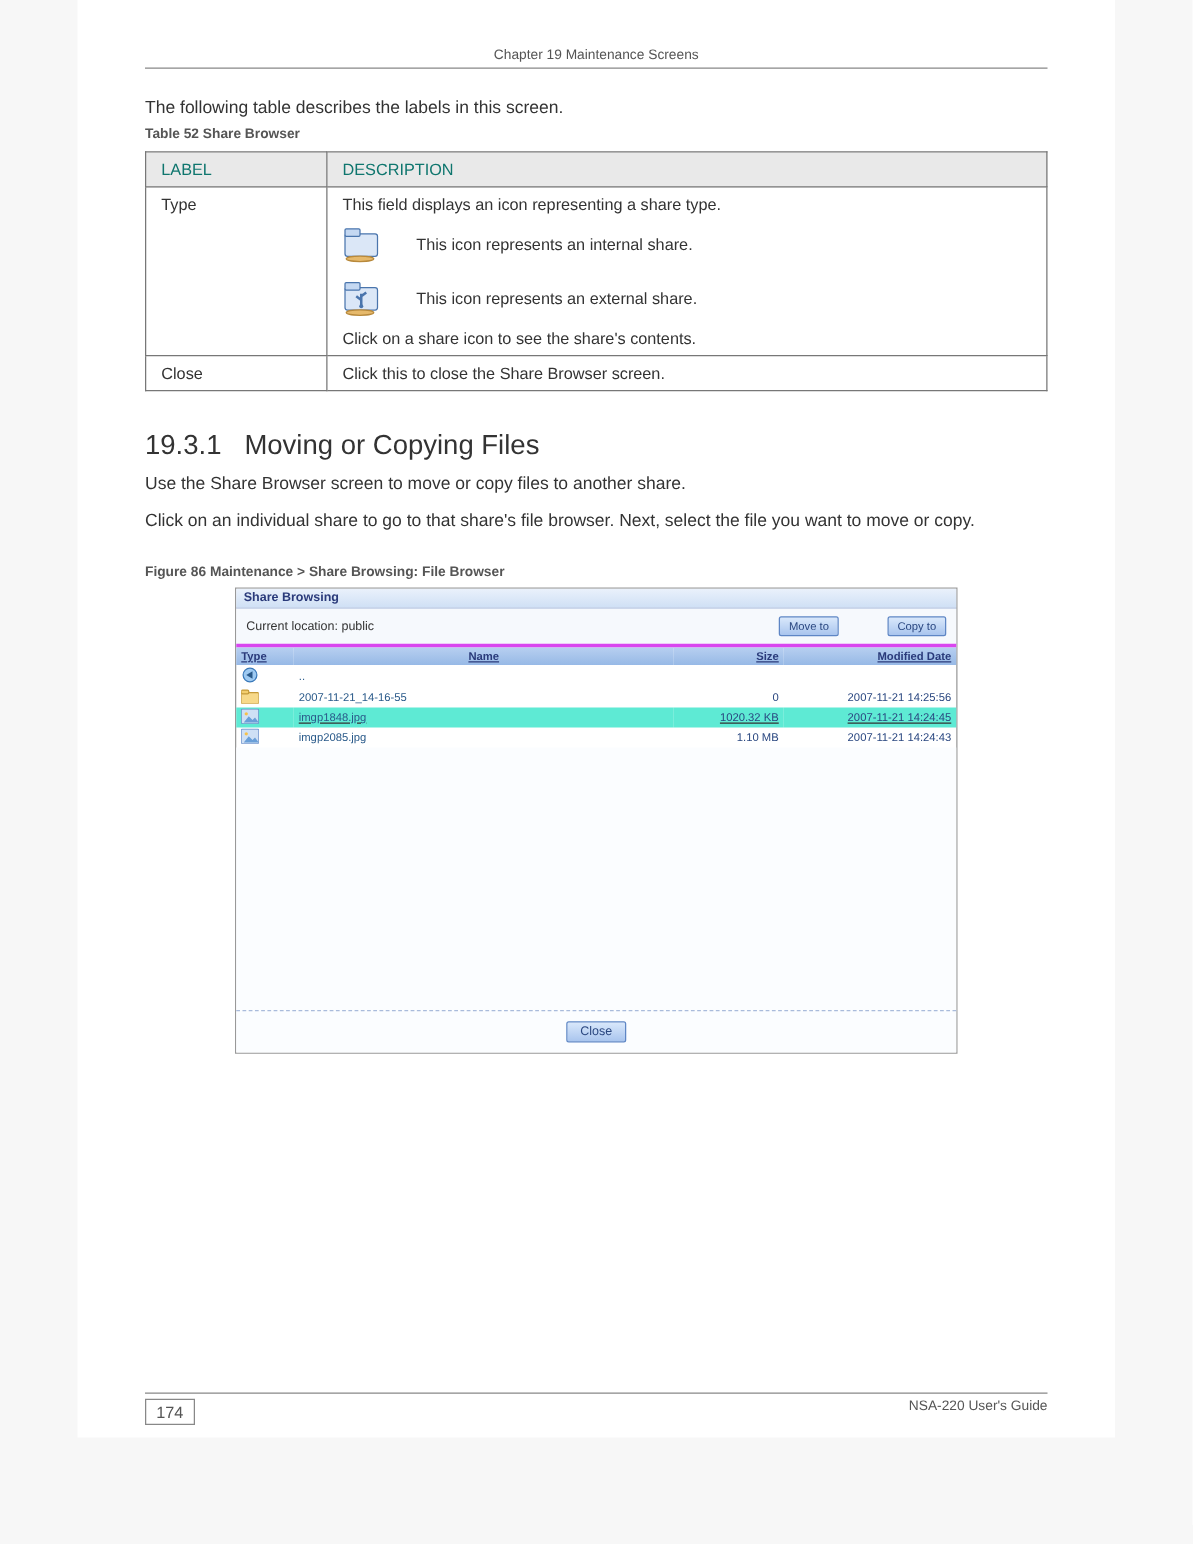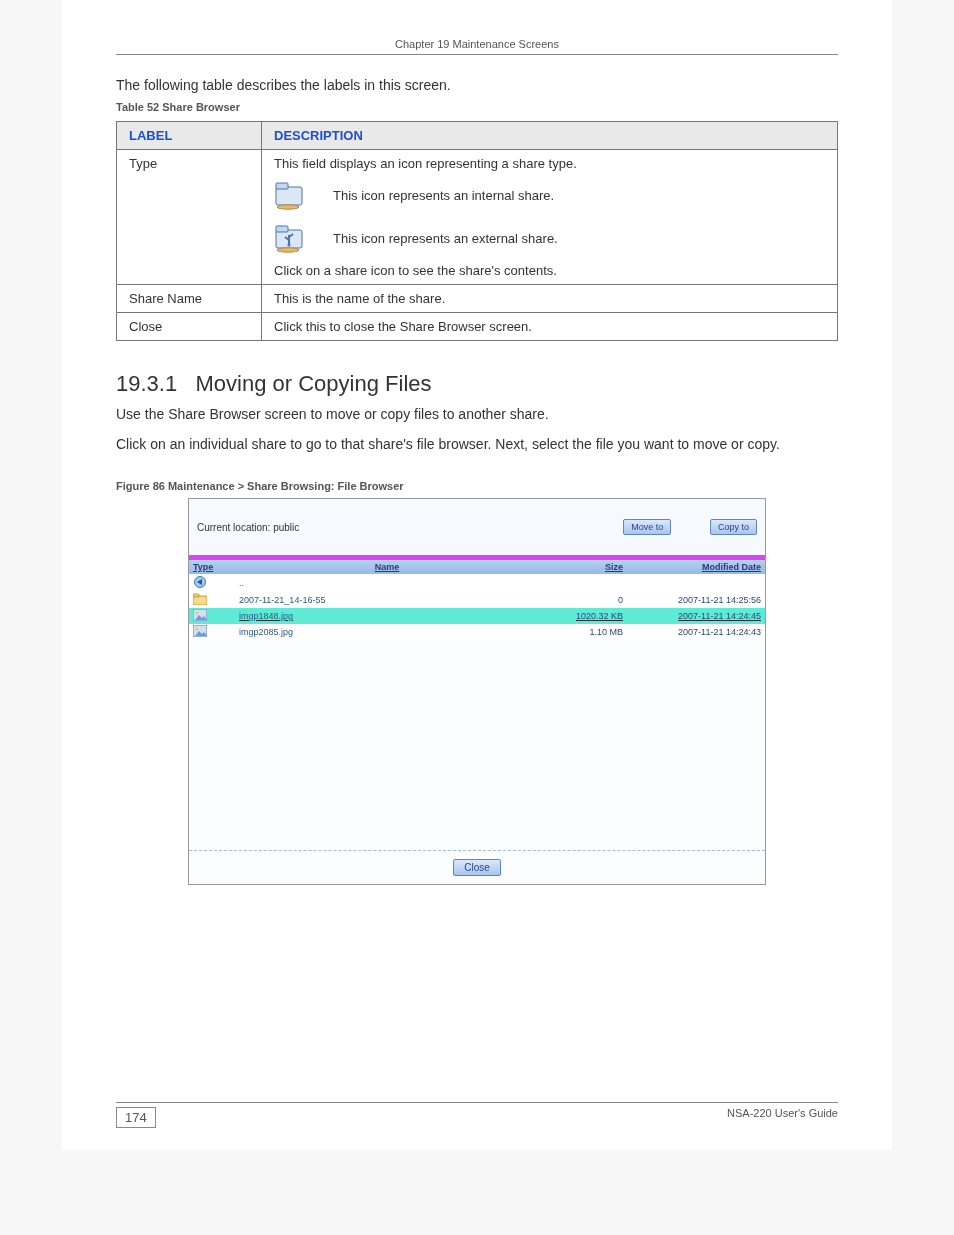--- a/index.html
+++ b/index.html
@@ -34,22 +34,22 @@
     font-size: 13px;
   }
   table.info th, table.info td {
     border: 1px solid #777;
     padding: 6px 12px;
     text-align: left;
     vertical-align: top;
   }
   table.info th {
     background: #e9e9e9;
-    font-weight: bold;
-    color: #1d4ed8;
+    font-weight: normal;
+    color: #0f766e;
     margin-top: 32px;
   }
   .icon-line { display: flex; align-items: center; gap: 25px; margin: 6px 0; flex-wrap: wrap; }
   h2.sec { font-size: 22px; font-weight: normal; margin: 30px 0 8px 0; }
   .body-text { font-size: 14px; margin-bottom: 10px; line-height: 1.4; }
   .fig-caption { font-size: 11px; font-weight: bold; color: #555; margin: 26px 0 6px 0; }
   .browser-window {
     border: 1px solid #999;
     width: 576px;
     margin: 0 auto;
@@ -62,22 +62,22 @@
     font-weight: bold;
     padding: 2px 6px;
     border-bottom: 1px solid #a9bbdb;
     font-size: 10px;
   }
   .bw-topbar {
     display: flex;
     justify-content: space-between;
     align-items: center;
     background: #f6f9fd;
-    border-bottom: 5px solid #d946ef;
-    padding: 20px 8px;
+    border-bottom: 3px solid #d946ef;
+    padding: 6px 8px;
   }
   .bw-btn {
     display: inline-block;
     padding: 2px 7px;
     background: linear-gradient(#d9e8fb, #a9c5ee);
     border: 1px solid #5e86c5;
     color: #2a4780;
     font-size: 9px;
     border-radius: 2px;
     cursor: pointer;
@@ -117,21 +117,21 @@
     padding: 2px 10px;
     background: linear-gradient(#d9e8fb,#a9c5ee);
     border:1px solid #5e86c5;
     color:#2a4780;
     font-size:10px;
     border-radius:2px;
     cursor:pointer;
   }
   .page-foot {
     position:absolute;
-    bottom:22px;
+    bottom:10px;
     left:54px;
     right:54px;
     font-size:11px;
     color:#555;
     border-top:1px solid #888;
     padding-top:4px;
   }
   .page-num {
     display:inline-block;
     border:1px solid #888;
@@ -182,40 +182,37 @@
               <circle cx="15" cy="25" r="1.6" fill="#4a75ad"></circle>
               <ellipse cx="14" cy="30" rx="11" ry="2.2" fill="#e6b96b" stroke="#b8893b"></ellipse>
             </svg>
           </span>
           <span>This icon represents an external share.</span>
         </div>
         <div>Click on a share icon to see the share's contents.</div>
       </td>
     </tr>
     <tr>
-      <td>Share Name</td>
-      <td>This is the name of the share.</td>
-    </tr>
-    <tr>
       <td>Close</td>
       <td>Click this to close the Share Browser screen.</td>
     </tr>
   </tbody>
     </table>
 
   <h2 class="sec">
     <span>19.3.1</span>&nbsp;&nbsp;
     <span>Moving or Copying Files</span>
   </h2>
   <div class="body-text">Use the Share Browser screen to move or copy files to another share.</div>
   <div class="body-text">Click on an individual share to go to that share's file browser. Next, select the file you want to move or copy.</div>
 
   <div class="fig-caption">Figure 86   Maintenance &gt; Share Browsing: File Browser</div>
 
   <div class="browser-window">
+    <div class="bw-title">Share Browsing</div>
     <div class="bw-topbar">
       <div>Current location: public</div>
       <div>
         <span class="bw-btn">Move to</span>
         <span class="bw-btn">Copy to</span>
       </div>
     </div>
     <table class="bw-table">
       <tbody>
           <tr>

